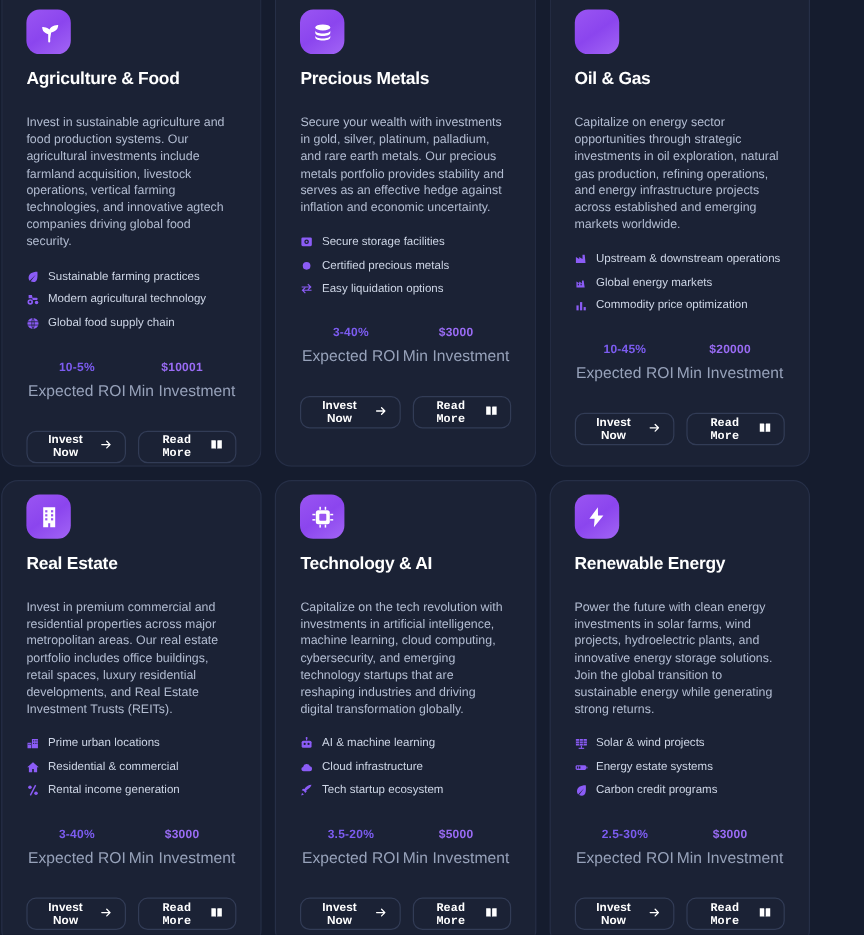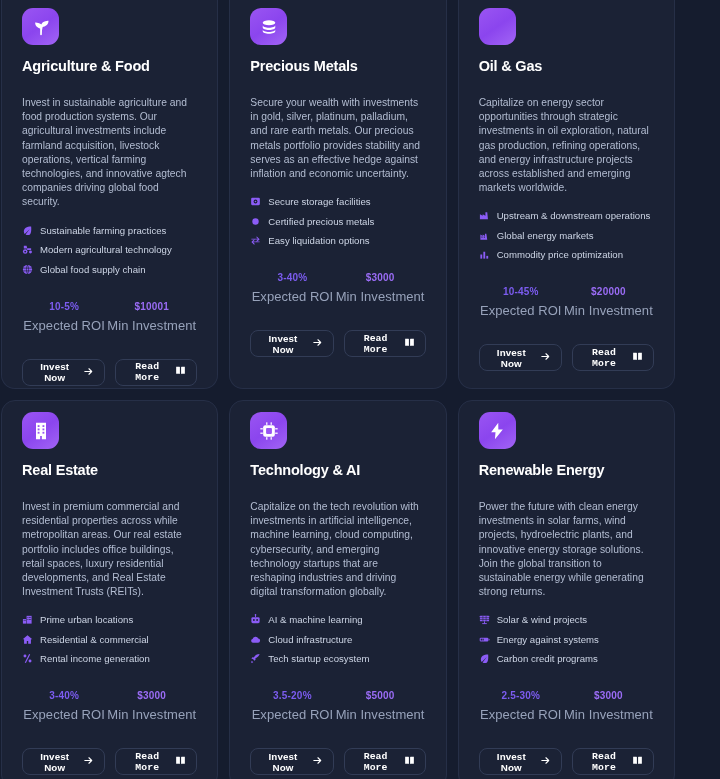--- a/index.html
+++ b/index.html
@@ -327,21 +327,21 @@
           <path d="M6 2h12v20h-5v-4h-2v4H6z"></path>
           <rect x="8" y="5" width="2.2" height="2.2" fill="#9a55f2"></rect>
           <rect x="13.8" y="5" width="2.2" height="2.2" fill="#9a55f2"></rect>
           <rect x="8" y="9" width="2.2" height="2.2" fill="#9a55f2"></rect>
           <rect x="13.8" y="9" width="2.2" height="2.2" fill="#9a55f2"></rect>
           <rect x="8" y="13" width="2.2" height="2.2" fill="#9a55f2"></rect>
           <rect x="13.8" y="13" width="2.2" height="2.2" fill="#9a55f2"></rect>
         </svg>
       </div>
     <div class="card-title">Real Estate</div>
-    <div class="card-desc">Invest in premium commercial and residential properties across while metropolitan areas. Our real estate portfolio includes office buildings, retail spaces, luxury residential developments, and Real Estate Investment Trusts (REITs).</div>
+    <div class="card-desc">Invest in premium commercial and residential properties across major metropolitan areas. Our real estate portfolio includes office buildings, retail spaces, luxury residential developments, and Real Estate Investment Trusts (REITs).</div>
     <div class="features">
     <div class="feature">
       <span class="fico">
             <svg viewBox="0 0 24 24">
               <path d="M2 21V11h7v10z"></path>
               <path d="M10 21V4h11v17z"></path>
               <rect x="3.8" y="13" width="1.6" height="1.8" fill="#1b2235"></rect>
               <rect x="6.2" y="13" width="1.6" height="1.8" fill="#1b2235"></rect>
               <rect x="12" y="6.5" width="1.8" height="1.8" fill="#1b2235"></rect>
               <rect x="15.2" y="6.5" width="1.8" height="1.8" fill="#1b2235"></rect>
@@ -492,21 +492,21 @@
     </div>
     <div class="feature">
       <span class="fico">
             <svg viewBox="0 0 24 24">
               <rect x="1.5" y="8" width="19" height="8.5" rx="2.5"></rect>
               <rect x="21" y="10.5" width="2" height="3.5" rx="1"></rect>
               <rect x="3.8" y="10.2" width="2.6" height="4" fill="#1b2235"></rect>
               <rect x="7.6" y="10.2" width="2.6" height="4" fill="#1b2235"></rect>
             </svg>
           </span>
-      <span class="ftxt">Energy against systems</span>
+      <span class="ftxt">Energy estate systems</span>
     </div>
     <div class="feature">
       <span class="fico">
             <svg viewBox="0 0 24 24">
               <path d="M20 3C10 3 4 7 4 14c0 2.3.8 4.3 2 5.7L17 8.5l-9.2 12C9 21.5 10.8 22 13 22c6 0 8-6 7-19z"></path>
             </svg>
           </span>
       <span class="ftxt">Carbon credit programs</span>
     </div>
       </div>

